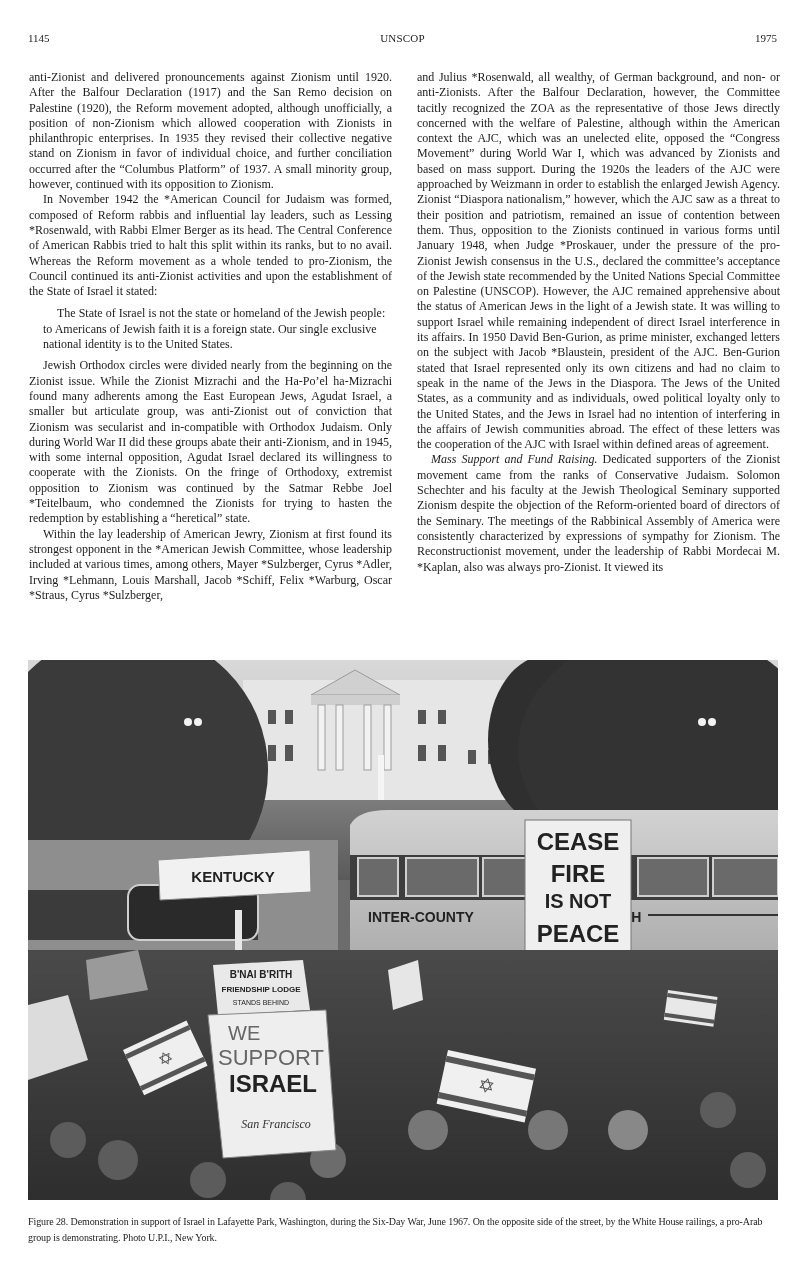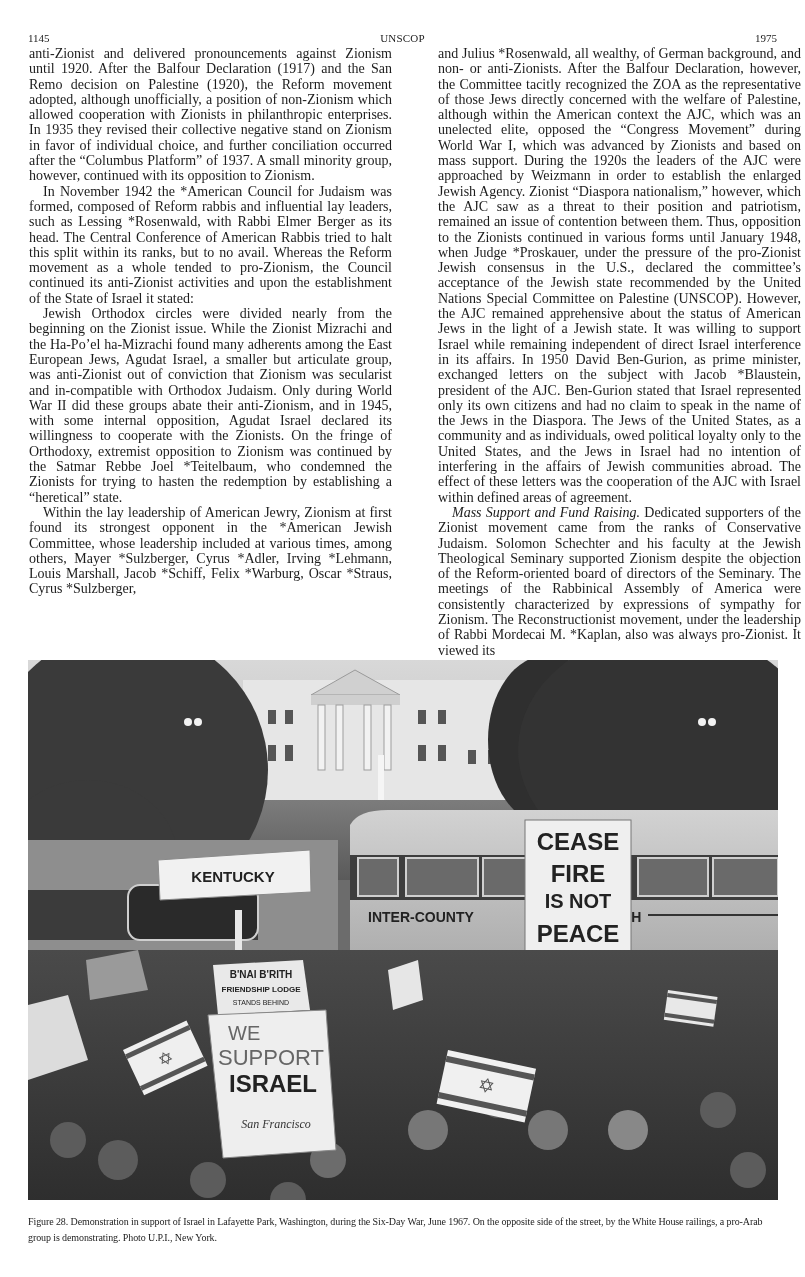--- a/index.html
+++ b/index.html
@@ -9,26 +9,26 @@
     }
     .running-head {
       position: absolute; top: 22px; left: 28px; right: 28px; height: 20px;
       font-size: 11px; line-height: 20px;
     }
     .running-head .pl { position: absolute; left: 0; top: 6px; }
     .running-head .pr { position: absolute; right: 0; top: 6px; }
     .running-head .ct { position: absolute; left: 0; right: 0; top: 6px; text-align: center; letter-spacing: 0.2px; }
 
     .col {
-      position: absolute; top: 46px; width: 363px;
-      font-size: 14px; line-height: 15.3px; text-align: justify;
+      position: absolute; top: 70px; width: 363px;
+      font-size: 12px; line-height: 15.3px; text-align: justify;
       hyphens: none;
     }
     .col-left { left: 29px; }
-    .col-right { left: 417px; margin-left: 21px; }
+    .col-right { left: 417px; }
     .col p { margin: 0; text-indent: 0; }
     .col p.ind { text-indent: 14px; }
     .col p.quote {
       margin: 7px 0 6px 14px; text-indent: 14px; text-align: left;
     }
     .subhead { font-style: italic; }
 
     .photo {
       position: absolute; left: 28px; top: 660px; width: 750px; height: 540px;
       overflow: hidden; background: #6c6c6c;
@@ -47,20 +47,21 @@
 
 <div class="running-head">
   <span class="pl">1145</span>
   <span class="ct">UNSCOP</span>
   <span class="pr">1975</span>
 </div>
 
 <div class="col col-left">
   <p>anti-Zionist and delivered pronouncements against Zionism until 1920. After the Balfour Declaration (1917) and the San Remo decision on Palestine (1920), the Reform movement adopted, although unofficially, a position of non-Zionism which allowed cooperation with Zionists in philanthropic enterprises. In 1935 they revised their collective negative stand on Zionism in favor of individual choice, and further conciliation occurred after the “Columbus Platform” of 1937. A small minority group, however, continued with its opposition to Zionism.</p>
   <p class="ind">In November 1942 the *American Council for Judaism was formed, composed of Reform rabbis and influential lay leaders, such as Lessing *Rosenwald, with Rabbi Elmer Berger as its head. The Central Conference of American Rabbis tried to halt this split within its ranks, but to no avail. Whereas the Reform movement as a whole tended to pro-Zionism, the Council continued its anti-Zionist activities and upon the establishment of the State of Israel it stated:</p>
+  <p class="quote">The State of Israel is not the state or homeland of the Jewish people: to Americans of Jewish faith it is a foreign state. Our single exclusive national identity is to the United States.</p>
   <p class="ind">Jewish Orthodox circles were divided nearly from the beginning on the Zionist issue. While the Zionist Mizrachi and the Ha-Po’el ha-Mizrachi found many adherents among the East European Jews, Agudat Israel, a smaller but articulate group, was anti-Zionist out of conviction that Zionism was secularist and in-compatible with Orthodox Judaism. Only during World War II did these groups abate their anti-Zionism, and in 1945, with some internal opposition, Agudat Israel declared its willingness to cooperate with the Zionists. On the fringe of Orthodoxy, extremist opposition to Zionism was continued by the Satmar Rebbe Joel *Teitelbaum, who condemned the Zionists for trying to hasten the redemption by establishing a “heretical” state.</p>
   <p class="ind">Within the lay leadership of American Jewry, Zionism at first found its strongest opponent in the *American Jewish Committee, whose leadership included at various times, among others, Mayer *Sulzberger, Cyrus *Adler, Irving *Lehmann, Louis Marshall, Jacob *Schiff, Felix *Warburg, Oscar *Straus, Cyrus *Sulzberger,</p>
 </div>
 
 <div class="col col-right">
   <p>and Julius *Rosenwald, all wealthy, of German background, and non- or anti-Zionists. After the Balfour Declaration, however, the Committee tacitly recognized the ZOA as the representative of those Jews directly concerned with the welfare of Palestine, although within the American context the AJC, which was an unelected elite, opposed the “Congress Movement” during World War I, which was advanced by Zionists and based on mass support. During the 1920s the leaders of the AJC were approached by Weizmann in order to establish the enlarged Jewish Agency. Zionist “Diaspora nationalism,” however, which the AJC saw as a threat to their position and patriotism, remained an issue of contention between them. Thus, opposition to the Zionists continued in various forms until January 1948, when Judge *Proskauer, under the pressure of the pro-Zionist Jewish consensus in the U.S., declared the committee’s acceptance of the Jewish state recommended by the United Nations Special Committee on Palestine (UNSCOP). However, the AJC remained apprehensive about the status of American Jews in the light of a Jewish state. It was willing to support Israel while remaining independent of direct Israel interference in its affairs. In 1950 David Ben-Gurion, as prime minister, exchanged letters on the subject with Jacob *Blaustein, president of the AJC. Ben-Gurion stated that Israel represented only its own citizens and had no claim to speak in the name of the Jews in the Diaspora. The Jews of the United States, as a community and as individuals, owed political loyalty only to the United States, and the Jews in Israel had no intention of interfering in the affairs of Jewish communities abroad. The effect of these letters was the cooperation of the AJC with Israel within defined areas of agreement.</p>
   <p class="ind"><span class="subhead">Mass Support and Fund Raising.</span> <span>Dedicated supporters of the Zionist movement came from the ranks of Conservative Judaism. Solomon Schechter and his faculty at the Jewish Theological Seminary supported Zionism despite the objection of the Reform-oriented board of directors of the Seminary. The meetings of the Rabbinical Assembly of America were consistently characterized by expressions of sympathy for Zionism. The Reconstructionist movement, under the leadership of Rabbi Mordecai M. *Kaplan, also was always pro-Zionist. It viewed its</span></p>
 </div>
 
 <div class="photo">

